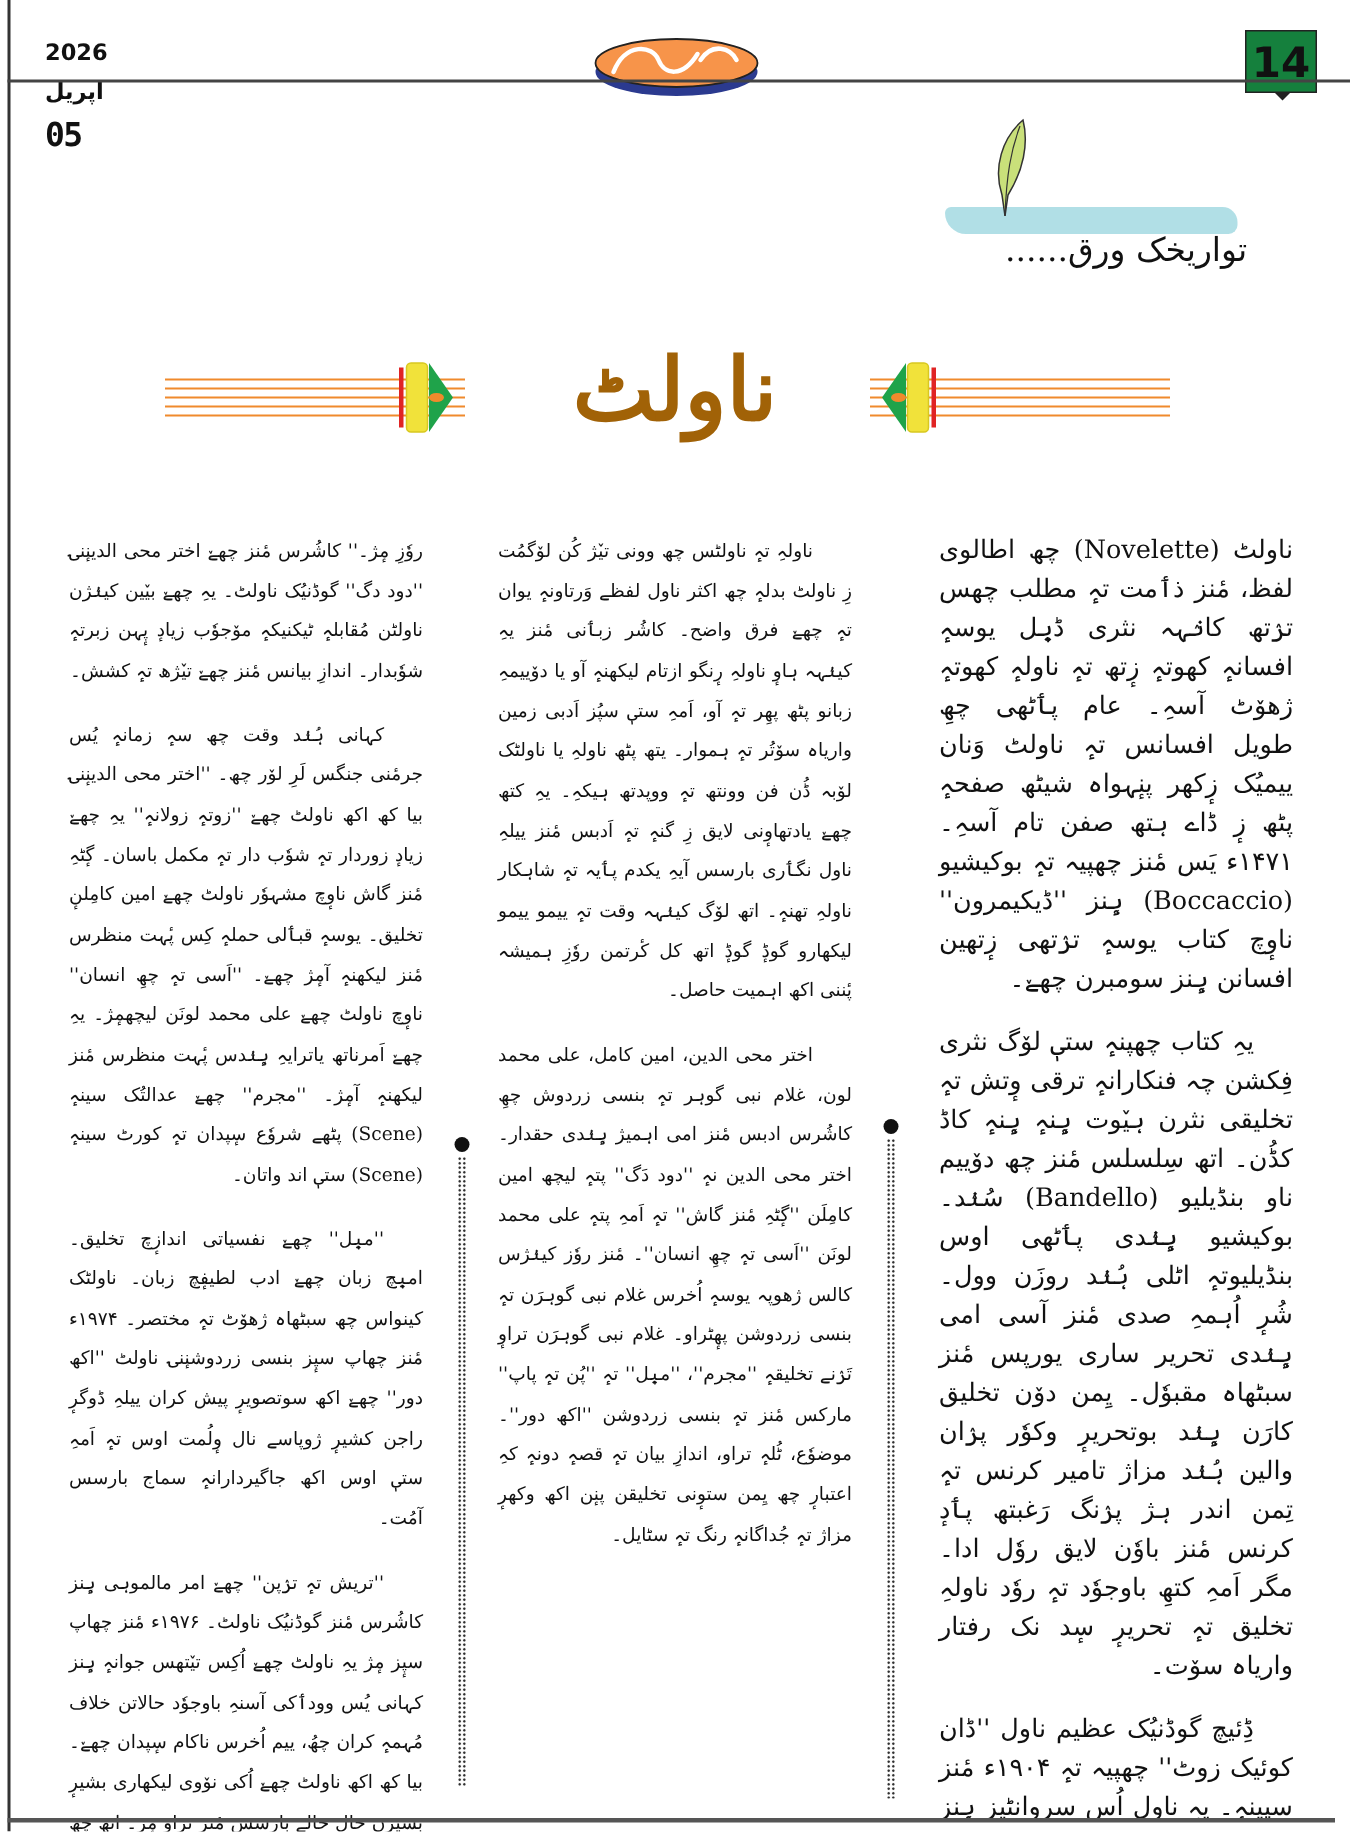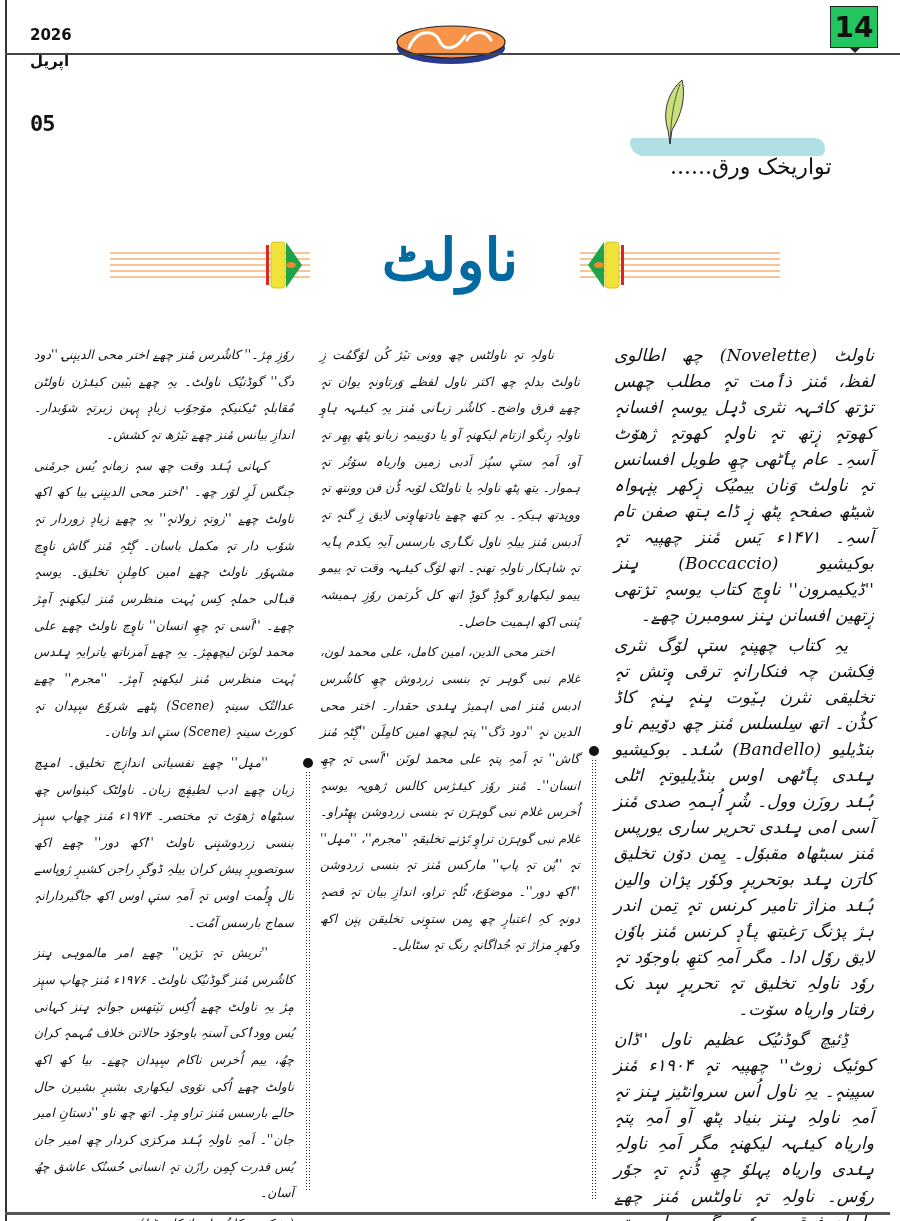--- a/index.html
+++ b/index.html
@@ -2,36 +2,36 @@
 <html><head>
   <meta charset="utf-8">
   <style>
     html, body { margin: 0; padding: 0; background: #ffffff; }
     body { width: 900px; height: 1221px; position: relative; overflow: hidden; font-family: "DejaVu Sans", sans-serif; color: #111; }
     .left-rule { position: absolute; left: 5px; top: 0; width: 2px; height: 1221px; background: #333; }
     .masthead-line { position: absolute; left: 5px; right: 0; top: 53px; height: 1.5px; background: #444; }
     .date { position: absolute; left: 30px; top: 26px; display: flex; align-items: baseline; gap: 8px; direction: ltr; flex-direction: column; }
     .date .year { font-family: "DejaVu Sans", sans-serif; font-weight: bold; font-size: 15px; }
     .date .month { font-family: "DejaVu Sans", sans-serif; font-weight: bold; font-size: 15px; }
-    .date .day { font-family: "DejaVu Sans Mono", monospace; font-weight: bold; font-size: 22px; letter-spacing: -1px; margin-top: 33px; }
+    .date .day { font-family: "DejaVu Sans Mono", monospace; font-weight: bold; font-size: 22px; letter-spacing: -1px; }
     .logo { position: absolute; left: 395px; top: 18px; width: 112px; height: 48px; }
-    .page-num { position: absolute; left: 830px; top: 6px; width: 46px; height: 40px; border: 1.5px solid #222; background: #22c55e; display: flex; align-items: center; justify-content: center; font-family: "DejaVu Sans", sans-serif; font-weight: bold; font-size: 28px; }
+    .page-num { position: absolute; left: 830px; top: 20px; width: 46px; height: 40px; border: 1.5px solid #222; background: #15803d; display: flex; align-items: center; justify-content: center; font-family: "DejaVu Sans", sans-serif; font-weight: bold; font-size: 28px; }
     .page-num::after { content: ""; position: absolute; bottom: -6px; left: 19px; width: 0; height: 0; border-left: 5px solid transparent; border-right: 5px solid transparent; border-top: 5px solid #222; }
     .section-tag { position: absolute; left: 620px; top: 98px; width: 230px; height: 70px; }
     .section-tag .brush { position: absolute; left: 10px; top: 40px; width: 195px; height: 18px; background: #a9dbe3; border-radius: 4px 10px 6px 14px; opacity: 0.9; }
     .section-tag .label { position: absolute; left: 50px; top: 16px; font-family: "DejaVu Serif", serif; font-size: 22px; direction: rtl; white-space: nowrap; margin-top: 40px; }
     .section-tag .quill { position: absolute; left: 40px; top: -20px; width: 28px; height: 70px; }
     .headline-wrap { position: absolute; left: 100px; top: 210px; width: 700px; height: 100px; }
-    .headline { position: absolute; left: 240px; top: 0; width: 220px; text-align: center; font-family: "DejaVu Serif", serif; font-weight: bold; font-size: 58px; direction: rtl; color: #0369a1; line-height: 100px; }
+    .headline { position: absolute; left: 240px; top: 0; width: 220px; text-align: center; font-family: "DejaVu Serif", serif; font-weight: bold; font-size: 58px; direction: rtl; color: #a16207; line-height: 100px; }
     .deco { position: absolute; top: 30px; width: 230px; height: 50px; }
     .deco.left { left: 10px; }
     .deco.right { left: 450px; }
     .columns { position: absolute; top: 338px; left: 18px; width: 872px; height: 855px; }
     .col { position: absolute; top: 0; width: 268px; direction: rtl; text-align: justify; font-family: "DejaVu Serif", serif; font-size: 14.2px; line-height: 31.6px; }
-    .col p { margin: 4px; text-indent: 26px; font-style: italic; }
+    .col p { margin: 16px; text-indent: 26px; }
     .col p.noindent { text-indent: 0; }
     .col.c1 { left: 592px; }
     .col.c2 { left: 298px; }
     .col.c3 { left: 12px; }
     .sep { position: absolute; width: 6px; }
     .sep .dot { width: 10px; height: 10px; border-radius: 50%; background: #111; margin-left: -2px; }
     .sep .dots { width: 6px; margin-top: 3px; background-image: radial-gradient(#222 0.7px, transparent 0.9px); background-size: 3px 3px; }
     .sep.s1 { left: 573px; top: 408px; }
     .sep.s1 .dots { height: 440px; }
     .sep.s2 { left: 287px; top: 420px; }

